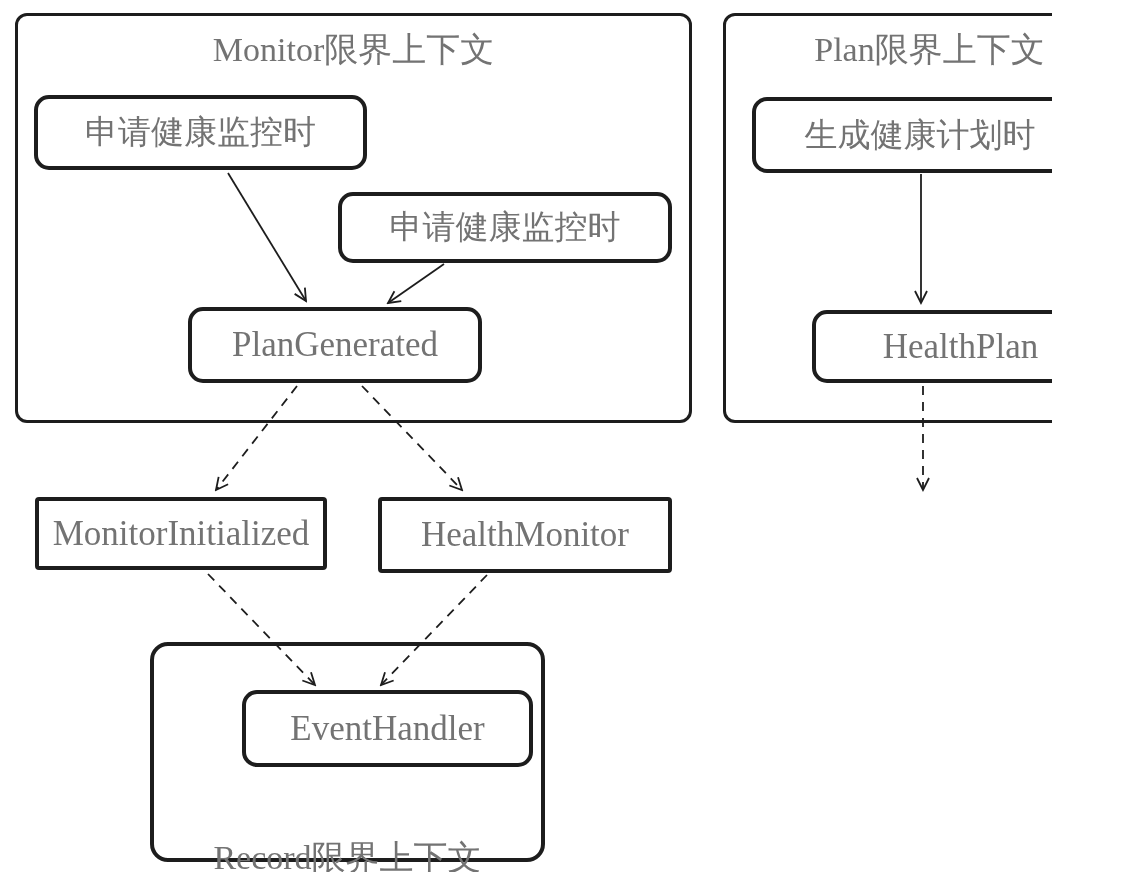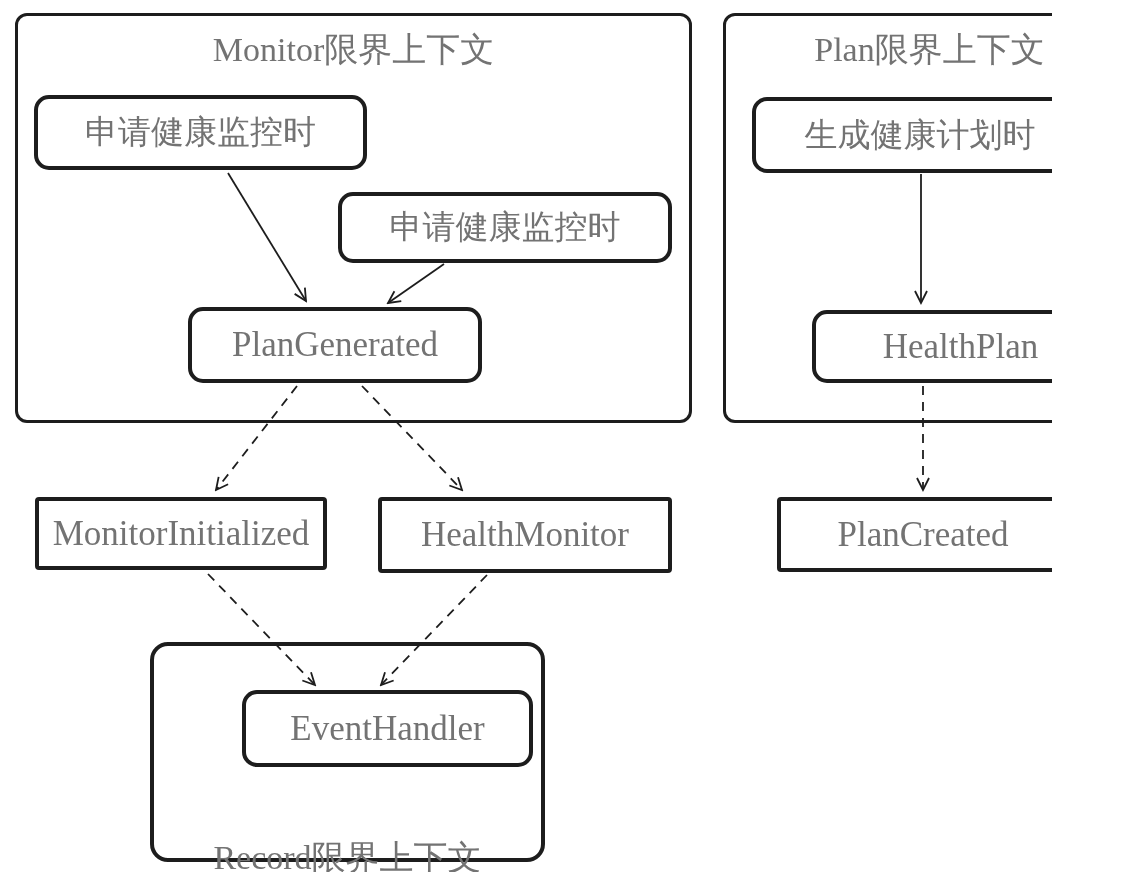--- a/index.html
+++ b/index.html
@@ -68,21 +68,20 @@
 
   <div class="node rounded" style="left:34px; top:95px; width:333px; height:75px;">申请健康监控时</div>
   <div class="node rounded" style="left:338px; top:192px; width:334px; height:71px;">申请健康监控时</div>
   <div class="node rounded" style="left:188px; top:307px; width:294px; height:76px; font-size:35px;">PlanGenerated</div>
   <div class="node rounded" style="left:752px; top:97px; width:336px; height:76px;">生成健康计划时</div>
   <div class="node rounded" style="left:812px; top:310px; width:297px; height:73px; font-size:35px;">HealthPlan</div>
   <div class="node rounded" style="left:202px; top:690px; width:291px; height:77px; font-size:35px;margin-left:40px;">EventHandler</div>
 
   <div class="node rect" style="left:35px; top:497px; width:292px; height:73px; font-size:35px;">MonitorInitialized</div>
   <div class="node rect" style="left:378px; top:497px; width:294px; height:76px; font-size:35px;">HealthMonitor</div>
-  <div class="node rect" style="left:777px; top:497px; width:292px; height:75px; font-size:35px;">PlanCreated</div>
 
   <svg class="arrows" viewBox="0 0 1135 872" xmlns="http://www.w3.org/2000/svg">
     <defs>
       <marker id="vhead" viewBox="0 0 16 16" markerWidth="16" markerHeight="16" refX="14" refY="8" orient="auto" markerUnits="userSpaceOnUse">
         <path d="M2,2 L14,8 L2,14" fill="none" stroke="#1d1d1d" stroke-width="1.8"></path>
       </marker>
     </defs>
 
     <line x1="228" y1="173" x2="306" y2="301" stroke-width="1.8" marker-end="url(#vhead)"></line>
     <line x1="444" y1="264" x2="388" y2="303" stroke-width="1.8" marker-end="url(#vhead)"></line>

